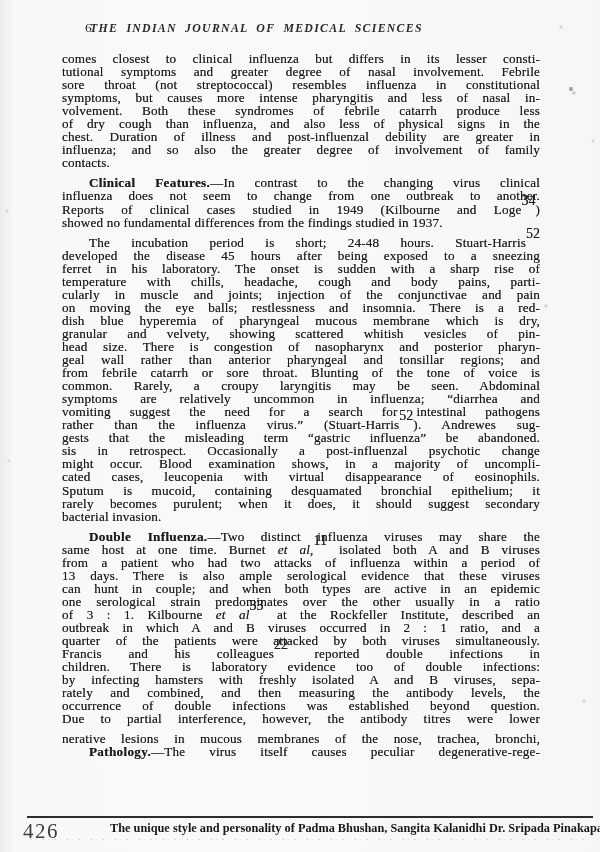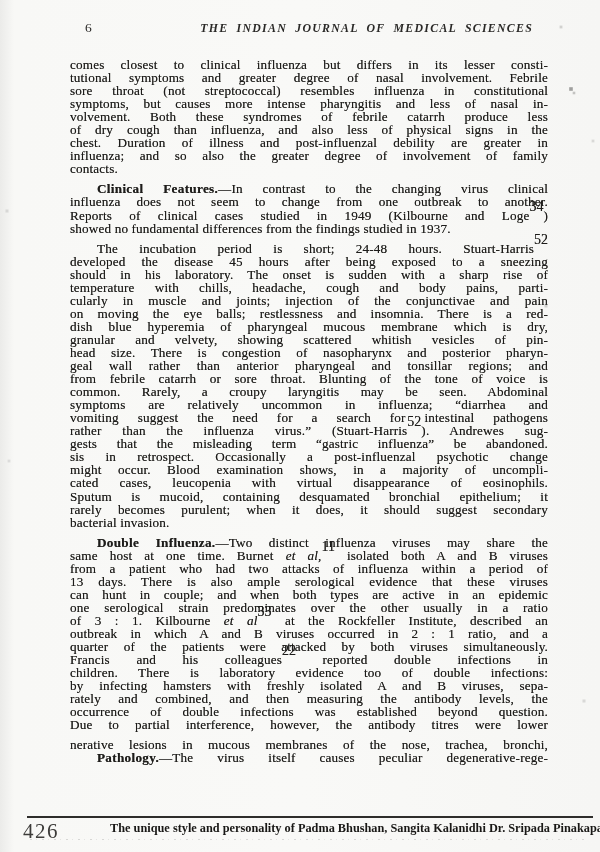--- a/index.html
+++ b/index.html
@@ -14,35 +14,34 @@
   .page {
     position:absolute; inset:0;
     background:linear-gradient(90deg,#ebebe9 0px,#f8f8f6 14px,#f9f9f7 50%,#f6f6f4 100%);
   }
   
   .page-num-top {
     position:absolute; left:85px; top:20px;
     font-size:13.5px; color:#2c2b29;
   }
   .journal-title {
-    position:absolute; left:90px; right:67px; top:21px;
-    text-align:right;
+    position:absolute; left:90px; right:55px; top:21px;
+    text-align:left;
     font-style:italic;
     font-size:11.8px;
     letter-spacing:1.3px;
     word-spacing:4px;
     font-weight:600;
     color:#2a2927;
     white-space:nowrap;
   }
   
   .article {
-    position:absolute; left:70px; top:52px; width:478px;
+    position:absolute; left:62px; top:52px; width:478px;
     text-shadow:0 0 0.3px rgba(25,25,20,0.65);
-    margin-top:6px;
   }
   .para + .para { margin-top:7px; }
   .tline {
     height:13.05px; line-height:13.05px;
     font-size:13.2px;
     letter-spacing:0.15px;
     text-align:justify;
     text-align-last:justify;
   }
   .tline.lastline { text-align-last:left; }
@@ -114,21 +113,21 @@
       </div>
       <div class="para indent">
         <div class="tline firstline"><b>Clinical Features.</b>—In contrast to the changing virus clinical</div>
         <div class="tline">influenza does not seem to change from one outbreak to another.</div>
         <div class="tline">Reports of clinical cases studied in 1949 (Kilbourne and Loge<sup>34</sup>)</div>
         <div class="tline lastline">showed no fundamental differences from the findings studied in 1937.</div>
       </div>
       <div class="para indent">
         <div class="tline firstline">The incubation period is short; 24-48 hours. Stuart-Harris<sup>52</sup></div>
         <div class="tline">developed the disease 45 hours after being exposed to a sneezing</div>
-        <div class="tline">should in his laboratory. The onset is sudden with a sharp rise of</div>
+        <div class="tline">ferret in his laboratory. The onset is sudden with a sharp rise of</div>
         <div class="tline">temperature with chills, headache, cough and body pains, parti-</div>
         <div class="tline">cularly in muscle and joints; injection of the conjunctivae and pain</div>
         <div class="tline">on moving the eye balls; restlessness and insomnia. There is a red-</div>
         <div class="tline">dish blue hyperemia of pharyngeal mucous membrane which is dry,</div>
         <div class="tline">granular and velvety, showing scattered whitish vesicles of pin-</div>
         <div class="tline">head size. There is congestion of nasopharynx and posterior pharyn-</div>
         <div class="tline">geal wall rather than anterior pharyngeal and tonsillar regions; and</div>
         <div class="tline">from febrile catarrh or sore throat. Blunting of the tone of voice is</div>
         <div class="tline">common. Rarely, a croupy laryngitis may be seen. Abdominal</div>
         <div class="tline">symptoms are relatively uncommon in influenza; “diarrhea and</div>

